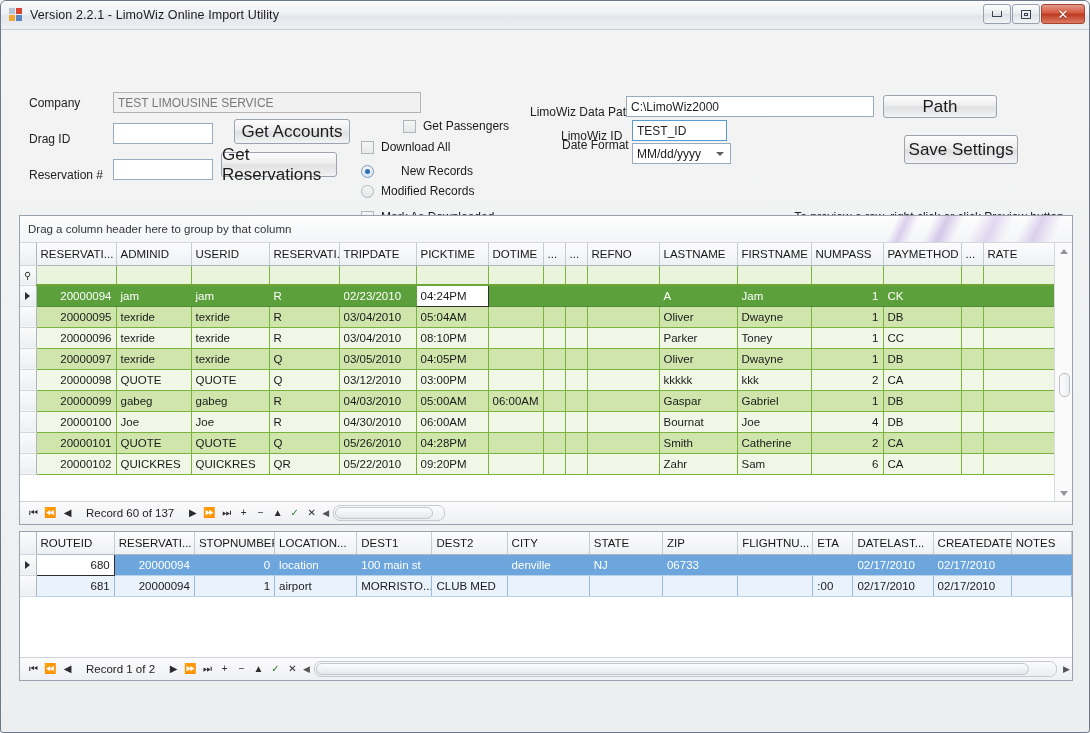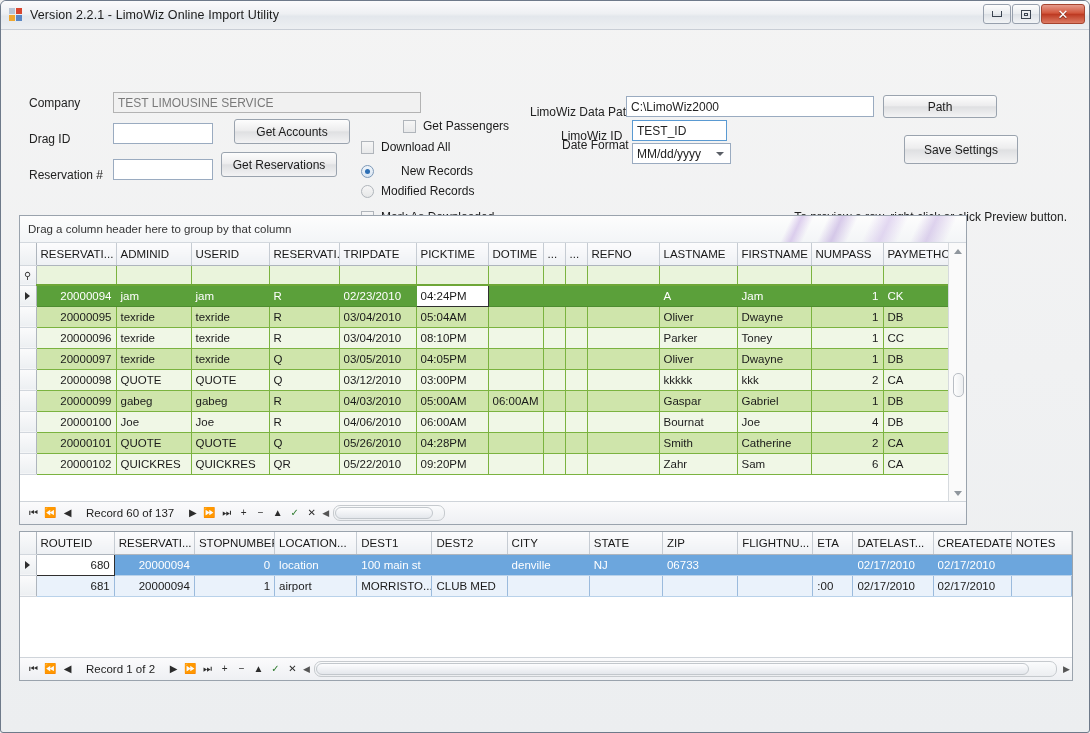--- a/index.html
+++ b/index.html
@@ -61,21 +61,21 @@
     border:1px solid #9aabc0;background:#fff;
     font-family:"Liberation Sans",sans-serif;font-size:12px;color:#222;
     padding:2px 4px;
   }
   .tb.readonly{background:#f1f1f1;color:#7a7a7a;border-color:#b3b3b3;}
   .tb.focus{border:1px solid #5a9ad2;}
   .btn{
     position:absolute;box-sizing:border-box;
     border:1px solid #9aa3ae;border-radius:3px;
     background:linear-gradient(180deg,#fdfdfd 0%,#ededee 45%,#dfe0e2 52%,#f3f3f4 100%);
-    font-family:"Liberation Sans",sans-serif;font-size:12px;color:#1c1c1c;
+    font-family:"Liberation Sans",sans-serif;font-size:17px;color:#1c1c1c;
     display:flex;align-items:center;justify-content:center;
     cursor:default;
   }
   .chk{position:absolute;display:flex;align-items:center;gap:7px;}
   .chk .box{
     width:13px;height:13px;box-sizing:border-box;flex:none;
     border:1px solid #b0b5bb;background:linear-gradient(180deg,#f6f6f6,#e8e9ea);
   }
   .rad{position:absolute;display:flex;align-items:center;gap:7px;}
   .rad .circ{
@@ -284,21 +284,21 @@
       <span>MM/dd/yyyy</span>
       <span class="arw"></span>
     </div>
 
     <div class="btn" style="left:882px;top:65px;width:114px;height:23px;">Path</div>
     <div class="btn" style="left:882px;top:105px;width:114px;height:29px;margin-left:21px;">Save Settings</div>
 
     <div class="hint" style="right:22px;top:180px;">To preview a row, right click or click Preview button.</div>
   </div>
 
-  <div class="gridpanel" style="left:18px;top:214px;width:948px;height:310px;">
+  <div class="gridpanel" style="left:18px;top:214px;width:1054px;height:310px;">
     <div class="groupbar">
       <span>Drag a column header here to group by that column</span>
       <span class="watermark"></span>
     </div>
     <div style="position:absolute;left:0;top:27px;right:17px;bottom:22px;overflow:hidden;background:#fff;">
       <table class="grid gmain">
         <colgroup>
           <col style="width:16px">
             <col style="width:80px">
             <col style="width:75px">
@@ -471,21 +471,21 @@
               <td>DB</td>
               <td></td>
               <td></td>
             </tr>
             <tr class="odd">
               <td class="rowhdr"></td>
               <td class="num">20000100</td>
               <td>Joe</td>
               <td>Joe</td>
               <td>R</td>
-              <td>04/06/2010</td>
+              <td>04/30/2010</td>
               <td>06:00AM</td>
               <td></td>
               <td></td>
               <td></td>
               <td></td>
               <td>Bournat</td>
               <td>Joe</td>
               <td class="num">4</td>
               <td>DB</td>
               <td></td>

